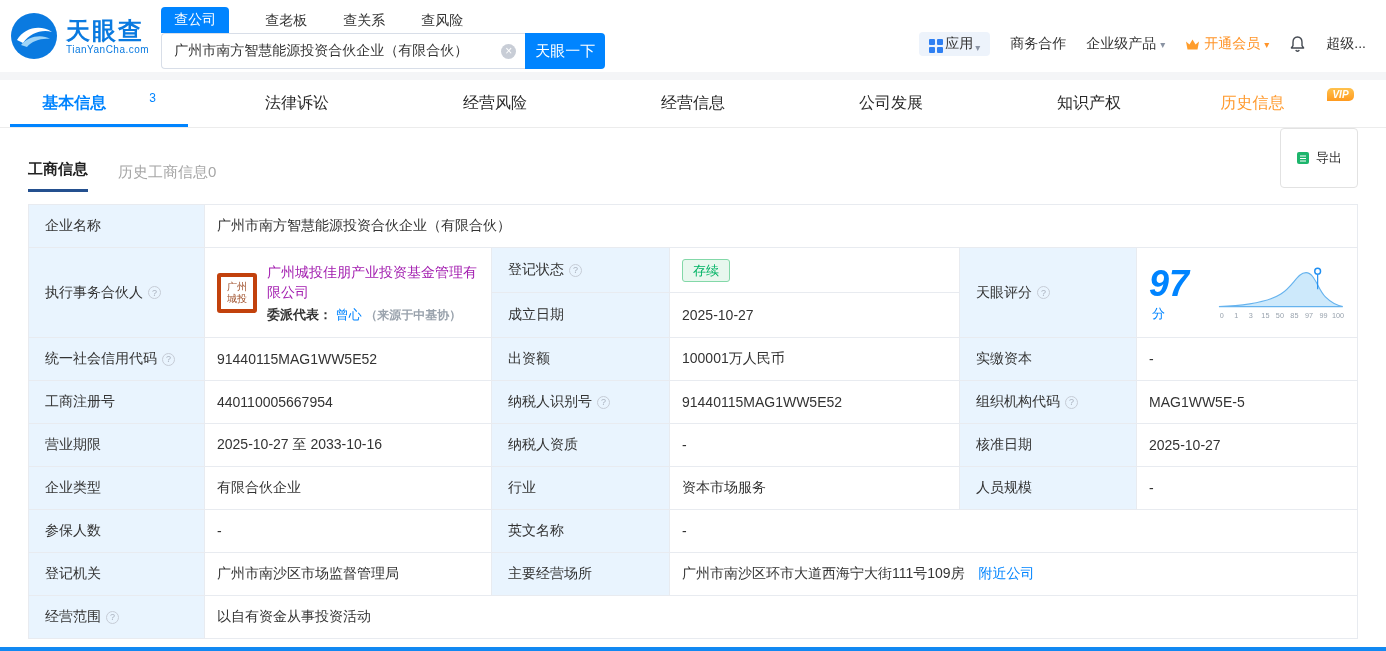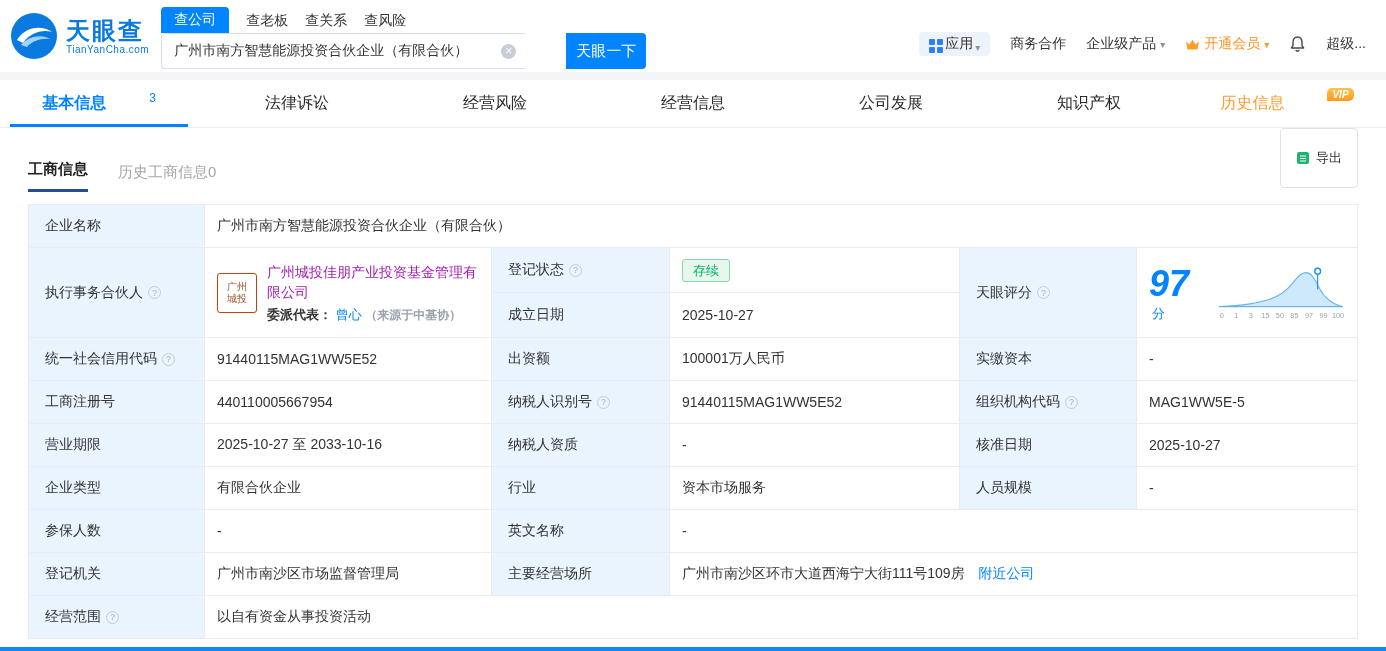--- a/index.html
+++ b/index.html
@@ -11,32 +11,32 @@
   }
 
   
   .topbar { height: 72px; display: flex; align-items: center; padding: 0 20px 0 10px; background: #fff; }
   .logo { display: flex; align-items: center; gap: 8px; cursor: pointer; flex-shrink: 0; }
   .logo-cn { font-size: 24px; font-weight: 700; color: #0a7ae0; letter-spacing: 2px; line-height: 26px; }
   .logo-en { font-size: 10px; color: #0a7ae0; letter-spacing: .5px; }
   .slogan { margin-left: 8px; background: #e62129; color: #fff; font-size: 12px; font-weight: 700;
             padding: 6px 10px; line-height: 20px; letter-spacing: 1px; flex-shrink: 0; }
   .search-block { margin-left: 12px; display: flex; flex-direction: column; padding-top: 4px; }
-  .search-tabs { display: flex; gap: 17px; align-items: flex-end; height: 26px; }
+  .search-tabs { display: flex; gap: 36px; align-items: flex-end; height: 26px; }
   .stab { font-size: 14px; color: #333; cursor: pointer; padding-bottom: 3px; }
   .stab.active { background: #0084ff; color: #fff; padding: 4px 13px; border-radius: 4px 4px 0 0; }
   .search-row { display: flex; }
   .search-input-wrap { width: 364px; height: 36px; border: 1px solid #d8dee8; border-right: none;
                        border-radius: 4px 0 0 4px; display: flex; align-items: center; position: relative; background: #fff; }
   .search-input { border: none; outline: none; flex: 1; font-size: 14px; color: #333; padding: 0 30px 0 12px; background: transparent;
                   font-family: "Liberation Sans", "DejaVu Sans", sans-serif; }
   .clear-icon { position: absolute; right: 9px; width: 15px; height: 15px; border-radius: 50%;
                 background: #c8cdd6; color: #fff; font-size: 12px; line-height: 14px; text-align: center; cursor: pointer; }
   .search-btn { width: 80px; height: 36px; background: #0084ff; color: #fff; border: none;
-                border-radius: 0 4px 4px 0; font-size: 15px; cursor: pointer; font-family: inherit; margin-left: 41px; }
+                border-radius: 0 4px 4px 0; font-size: 15px; cursor: pointer; font-family: inherit; }
   .topbar-right { margin-left: auto; display: flex; align-items: center; gap: 20px; white-space: nowrap;
                   overflow: hidden; padding-top: 16px; }
   .apps-chip { display: flex; align-items: flex-end; gap: 2px; background: #edf3fb; border-radius: 4px;
                padding: 3px 10px; font-size: 14px; color: #333; cursor: pointer; }
   .caret { font-size: 10px; color: #8a93a3; }
   .hlink { font-size: 14px; color: #333; cursor: pointer; display: inline-flex; align-items: center; gap: 4px; }
   .vip-link { color: #ff9429; }
   .vip-link .caret { color: #ff9429; }
   .bell { cursor: pointer; display: inline-flex; }
 
@@ -68,21 +68,21 @@
   .info-table td { border: 1px solid #e8ebf0; height: 43px; font-size: 14px; color: #333; vertical-align: middle; }
   .info-table tr.tall { height: 45px; }
   td.lbl { background: #e9f4fe; padding: 0 16px; }
   td.val { background: #fff; padding: 0 12px; word-break: break-all; }
   .q { display: inline-flex; width: 13px; height: 13px; border: 1px solid #c6ccd6; border-radius: 50%;
        font-size: 9px; color: #aab2bf; align-items: center; justify-content: center; margin-left: 5px;
        vertical-align: 1px; cursor: pointer; }
   .status-badge { display: inline-block; background: #e8f7ee; border: 1px solid #83d8a8; color: #00b365;
                   font-size: 13px; padding: 1px 10px; border-radius: 3px; line-height: 19px; }
   .partner { display: flex; align-items: center; gap: 10px; padding: 8px 0; }
-  .plogo { width: 40px; height: 40px; border: 1px solid #c2410c; border-radius: 3px; display: flex;
+  .plogo { width: 40px; height: 40px; border: 4px solid #c2410c; border-radius: 3px; display: flex;
            align-items: center; justify-content: center; flex-shrink: 0; cursor: pointer; }
   .plogo span { display: block; width: 24px; font-size: 10px; line-height: 12px; text-align: center; color: #a0522d; }
   .plink { color: #a21caf; font-size: 14px; line-height: 20px; cursor: pointer; display: block; }
   .pdelegate { margin-top: 4px; font-size: 13px; color: #333; }
   .dlabel { font-weight: 700; }
   .dname { color: #0084ff; cursor: pointer; }
   .dsrc { color: #9aa3ad; font-size: 12px; font-weight: bold; }
   .score-wrap { display: flex; align-items: center; gap: 14px; cursor: pointer; }
   .sn { font-size: 36px; font-weight: 700; font-style: italic; color: #0084ff; }
   .su { font-size: 13px; color: #0084ff; margin-left: 3px; }

